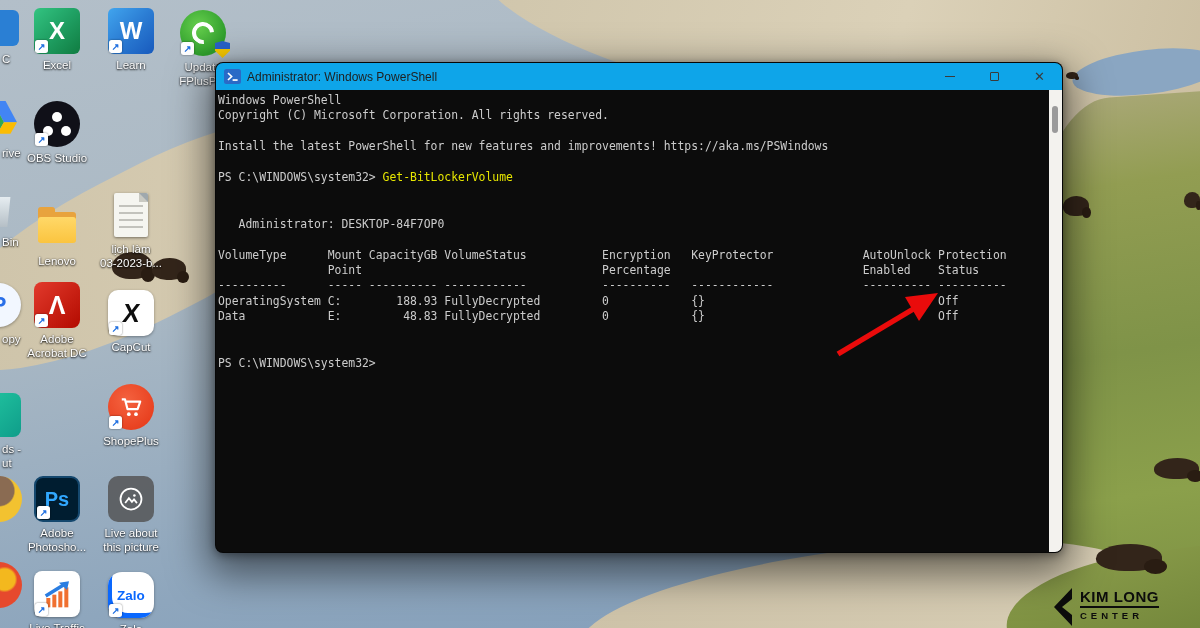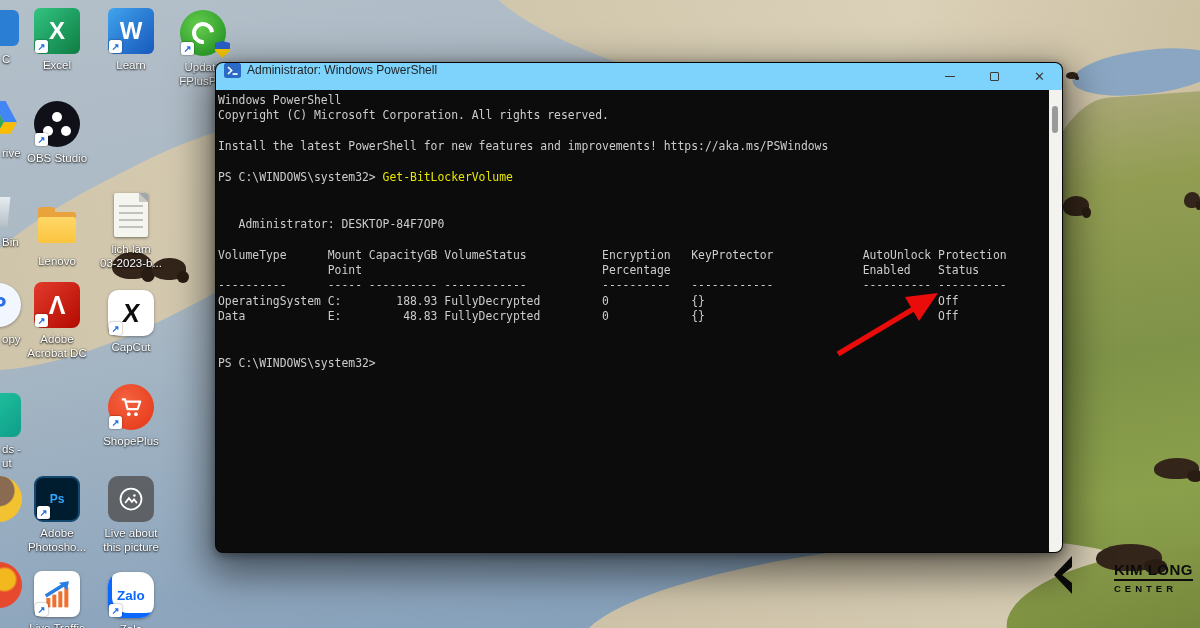--- a/index.html
+++ b/index.html
@@ -74,21 +74,21 @@
             background:repeating-linear-gradient(180deg,#c2c2bc 0 2px,transparent 2px 7px); }
   .ic-acrobat { background:linear-gradient(135deg,#e23a2c,#b30b00); border-radius:8px;
             color:#fff; font-weight:bold; font-size:25px; }
   .ic-capcut { background:#fff; border-radius:10px; color:#0d0d0d; font-weight:900; font-size:25px;
             box-shadow:0 1px 3px rgba(0,0,0,.35); }
   .ic-capcut .glyph { transform:skewX(-8deg) scaleY(1.05); display:block; }
   .ic-edge { border-radius:50%;
             background:conic-gradient(from 210deg at 46% 46%,#2ccdb0,#3b9ff0 22%,#1852c8 52%,#2f9e6e 76%,#9be35f 90%,#2ccdb0); }
   .ic-shopeplus { background:radial-gradient(circle at 40% 35%,#f4623f,#e8401f 75%); border-radius:50%; }
   .ic-ps { background:#001d30; border:2px solid #15486e; border-radius:9px;
-            color:#31a8ff; font-weight:bold; font-size:12px; }
+            color:#31a8ff; font-weight:bold; font-size:20px; }
   .ic-learn { background:rgba(82,82,82,.82); border-radius:10px; }
   .ic-chart { background:#fff; border-radius:8px; box-shadow:0 1px 3px rgba(0,0,0,.35); }
   .ic-zalo { background:#fff; border-radius:14px; color:#0a68fe; font-weight:800; font-size:13.5px;
             box-shadow:inset 6px -7px 0 -2px #0a68fe, 0 1px 3px rgba(0,0,0,.35); }
   .frag .lbl { text-align:left; padding-left:40px; white-space:nowrap; }
   .ic-fragc { width:40px; height:36px; background:#2a7fd4; border-radius:6px; margin-top:5px; }
   .ic-fragbin { width:26px; height:30px; margin-top:8px;
             background:linear-gradient(180deg,#e6edf1,#b5bfc6); clip-path:polygon(6% 0,94% 0,82% 100%,18% 100%); }
   .ic-fragp { width:44px; height:44px; border-radius:50%; background:#f2f7ff; color:#2a6fe8;
             font-weight:800; font-size:22px; box-shadow:0 1px 3px rgba(0,0,0,.35); }
@@ -96,43 +96,43 @@
   .ic-fragavatar { width:46px; height:46px; border-radius:50%;
             background:radial-gradient(circle at 50% 32%,#8a6b52 0 38%,#f2c230 42%); }
   .ic-fragred { width:46px; height:46px; border-radius:50%;
             background:radial-gradient(circle at 62% 38%,#f3b81e 0 26%,#e6492d 32%); }
 
   
   .window { position:absolute; left:215px; top:62px; width:848px; height:491px; z-index:5;
             border-radius:8px; overflow:hidden; background:#0c0c0c;
             box-shadow:0 14px 38px 8px rgba(0,0,0,.5), 0 2px 10px rgba(0,0,0,.4);
             border:1px solid rgba(0,0,0,.4); }
-  .titlebar { height:27px; background:#7dd3fc; display:flex; }
+  .titlebar { height:27px; background:#0ea5e9; display:flex; align-items:center; }
   .ps-ico { margin:0 6px 0 8px; display:flex; }
   .title { font-size:12px; color:#1f1f1f; flex:1; }
   .win-btn { width:45px; height:27px; display:flex; align-items:center; justify-content:center; color:#3a3a3a; }
   .glyph-min { width:10px; height:1px; background:#3a3a3a; display:block; }
   .glyph-max { width:9px; height:9px; border:1px solid #3a3a3a; border-radius:1px; display:block; }
   .glyph-close { font-size:13px; line-height:13px; }
   .terminal { position:absolute; top:27px; left:0; right:0; bottom:0; background:#0c0c0c; }
   .term-text { position:absolute; left:2px; top:3px; right:14px; bottom:0;
                font-family:"DejaVu Sans Mono", monospace; font-size:11.4px; line-height:15.45px;
                color:#cccccc; }
   .tline { white-space:pre; }
   .tline .cmd { color:#e6e600; }
   .vscrollbar { position:absolute; right:0; top:0; bottom:0; width:13px; background:#f3f2ee; }
   .vscrollbar .thumb { position:absolute; top:16px; left:3px; width:6px; height:27px;
                background:#9a9a9a; border-radius:3px; }
 
   
   .arrow-svg { position:absolute; left:820px; top:278px; z-index:6; pointer-events:none; }
 
   
-  .watermark { position:absolute; left:1052px; top:556px; z-index:4; display:flex; align-items:flex-end;
-               color:#0c0c0c;gap:34px; }
+  .watermark { position:absolute; left:1052px; top:588px; z-index:4; display:flex; align-items:flex-start;
+               color:#0c0c0c; }
   .wm-text { margin-left:4px; }
   .wm-line1 { font-size:15px; font-weight:800; letter-spacing:.5px; border-bottom:2.5px solid #0c0c0c;
                padding-bottom:1px; white-space:nowrap; }
   .wm-line2 { font-size:9.5px; font-weight:700; letter-spacing:4px; margin-top:2px; white-space:nowrap; }
 </style>
 </head>
 <body>
 
 <div class="desktop">
 

